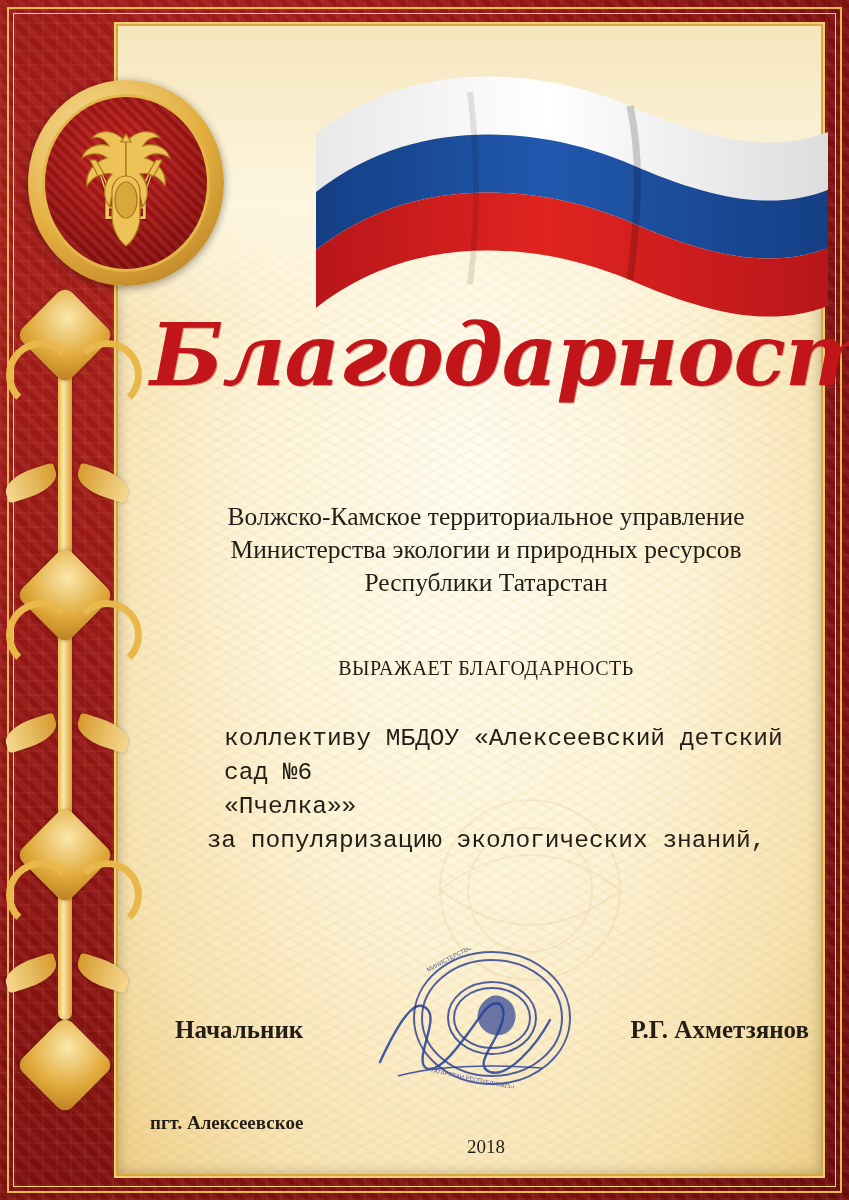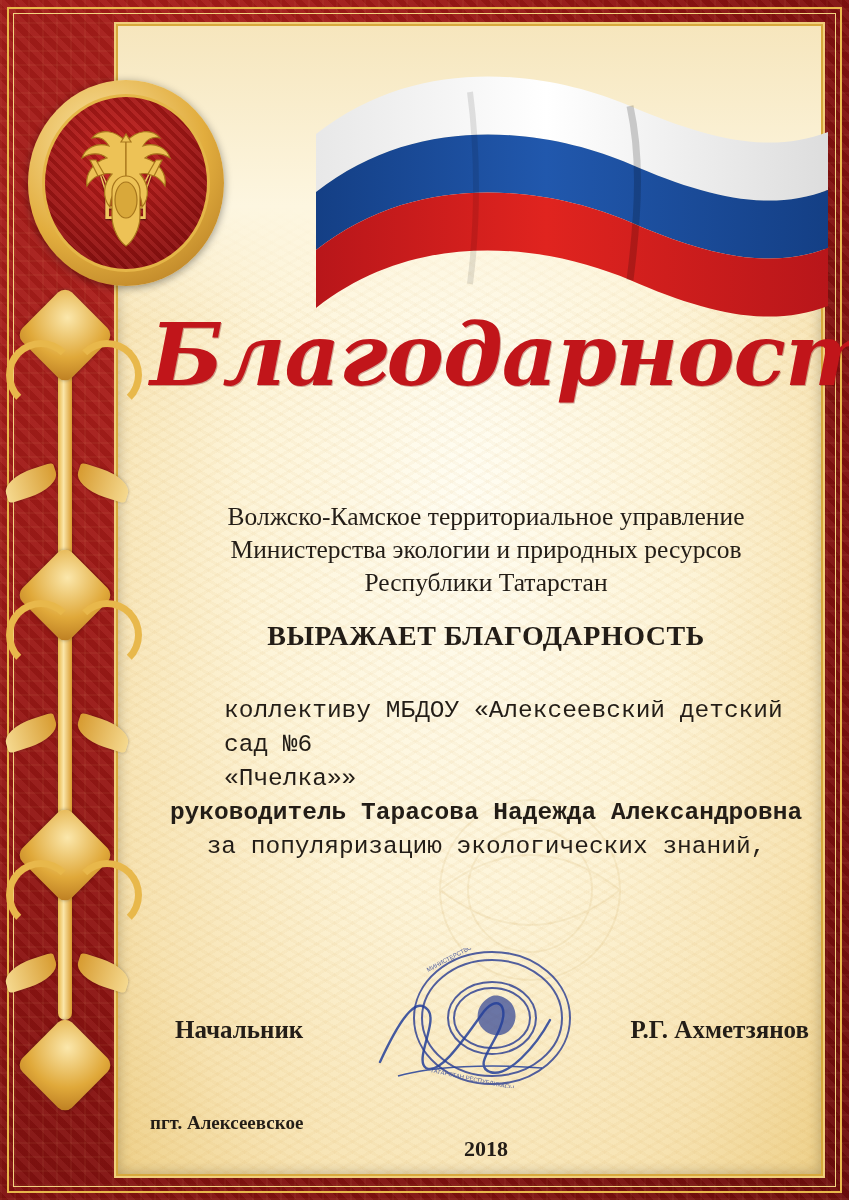--- a/index.html
+++ b/index.html
@@ -172,24 +172,24 @@
     top: 500px;
     width: 672px;
     text-align: center;
     color: #231d17;
   }
   .org-line {
     font-size: 25.5px;
     line-height: 33px;
   }
   .declare {
-    font-size: 28px;
-    font-weight: bold;
+    font-size: 20px;
+    font-weight: normal;
     letter-spacing: .5px;
-    margin-top: 21px;
+    margin-top: 58px;
   }
   .recipient {
     margin-top: 42px;
     font-size: 24.5px;
     line-height: 34px;
     font-family: Liberation Mono, monospace;
   }
   .recipient .left-align {
     display: block;
     text-align: left;
@@ -221,22 +221,22 @@
     font-size: 19px;
     font-weight: bold;
     color: #231d17;
   }
   .year {
     position: absolute;
     left: 150px;
     width: 672px;
     top: 1136px;
     text-align: center;
-    font-size: 22px;
-    font-weight: bold;
+    font-size: 19px;
+    font-weight: normal;
     color: #231d17;
   }
 
   
   .stamp {
     position: absolute;
     left: 400px; top: 948px;
     width: 185px; height: 140px;
     opacity: .82;
   }
@@ -348,21 +348,20 @@
   <div class="body-block">
     <div class="org-line">Волжско-Камское территориальное управление</div>
     <div class="org-line">Министерства экологии и природных ресурсов</div>
     <div class="org-line">Республики Татарстан</div>
 
     <div class="declare">ВЫРАЖАЕТ БЛАГОДАРНОСТЬ</div>
 
     <div class="recipient">
       <span class="left-align">коллективу МБДОУ «Алексеевский детский сад №6</span>
       <span class="left-align">«Пчелка»»</span>
-      <div class="bold">руководитель Тарасова Надежда Александровна</div>
       <div>за популяризацию экологических знаний,</div>
     </div>
   </div>
 
   <svg class="stamp" viewBox="0 0 185 140">
     <g stroke="#2c3f93" fill="none" stroke-width="2">
       <ellipse cx="92" cy="70" rx="78" ry="66"></ellipse>
       <ellipse cx="92" cy="70" rx="70" ry="58"></ellipse>
       <ellipse cx="92" cy="70" rx="44" ry="36"></ellipse>
       <ellipse cx="92" cy="70" rx="38" ry="30"></ellipse>

